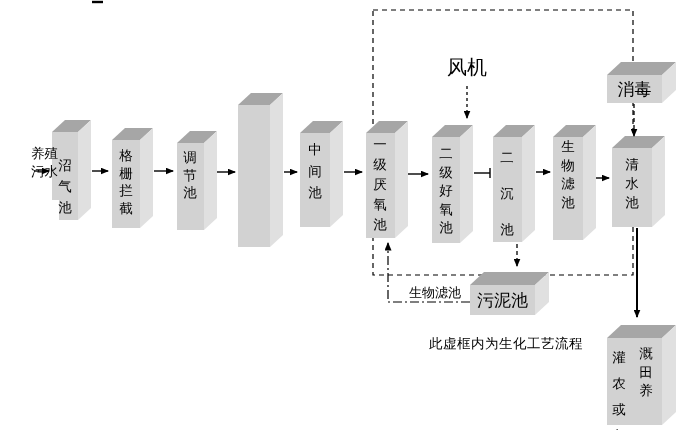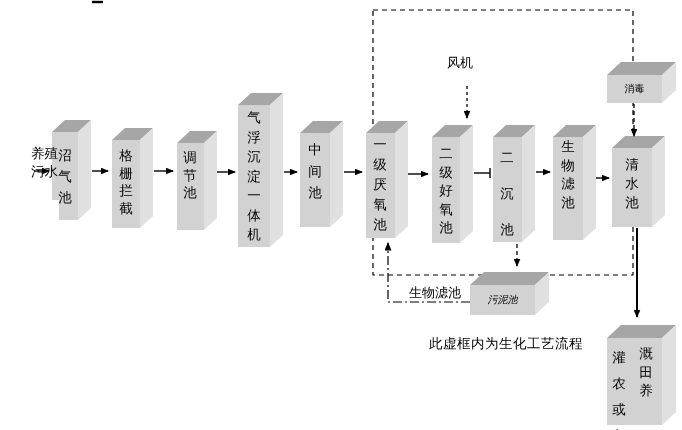--- a/index.html
+++ b/index.html
@@ -3,32 +3,32 @@
 <meta charset="utf-8">
 <style>
   html,body{margin:0;padding:0;background:#ffffff;}
   #canvas{
     position:relative;width:682px;height:430px;background:#ffffff;overflow:hidden;
     font-family:"DejaVu Sans","Liberation Sans",sans-serif;color:#000;
   }
   #diagram-svg{position:absolute;left:0;top:0;z-index:1;}
   .lbl{position:absolute;z-index:2;color:#000;}
   .vlbl{width:16px;word-break:break-all;text-align:center;font-size:13.5px;}
-  .hlbl{display:flex;align-items:center;justify-content:center;font-size:10px;border-radius:11px;}
+  .hlbl{display:flex;align-items:center;justify-content:center;font-size:17px;border-radius:11px;}
   .face-front{fill:#d2d2d2;}
   .face-top{fill:#a6a6a6;}
   .face-side{fill:#e0e0e0;}
   .flow{stroke:#000;stroke-width:1.4;fill:none;}
   .flow2{stroke:#000;stroke-width:2;fill:none;}
   .dash-frame{stroke:#000;stroke-width:1.2;fill:none;stroke-dasharray:5 4;}
   .dash-arrow{stroke:#000;stroke-width:1.3;fill:none;stroke-dasharray:4 3;}
   .dot-arrow{stroke:#000;stroke-width:1.3;fill:none;stroke-dasharray:3 3;}
   .dashdot{stroke:#000;stroke-width:1.2;fill:none;stroke-dasharray:9 3 2 3;}
   .influent{font-size:13.5px;line-height:18px;white-space:pre-line;}
-  .fan{font-size:13px;}
+  .fan{font-size:20px;}
   .small-note{font-size:13px;}
   .caption{font-size:13.5px;letter-spacing:0.5px;}
 </style>
 </head>
 <body>
 
 <div id="canvas">
 
 <svg id="diagram-svg" width="682" height="430" viewBox="0 0 682 430">
   <defs>
@@ -125,33 +125,32 @@
   <line class="dot-arrow" x1="467" y1="86" x2="467" y2="118" marker-end="url(#arr)"></line>
   <line class="dash-arrow" x1="634" y1="104" x2="634" y2="136" marker-end="url(#arr)"></line>
   <line class="dash-arrow" x1="517" y1="244" x2="517" y2="266" marker-end="url(#arr)"></line>
   <line class="flow2" x1="637" y1="228" x2="637" y2="317" marker-end="url(#arr)"></line>
   <path class="dashdot" d="M470,302 L388,302 L388,243" marker-end="url(#arr)"></path>
 </svg>
 
 <div class="lbl influent" style="left:3px;top:144px;width:36px;margin-left:28px;">养殖
 污水</div>
 
-<div class="lbl vlbl" style="left:57px;top:132px;padding-top:13px;line-height:21px;">沼气池</div>
+<div class="lbl vlbl" style="left:57px;top:132px;padding-top:23px;line-height:21px;">沼气池</div>
 <div class="lbl vlbl" style="left:118px;top:140px;padding-top:7px;line-height:17.5px;">格栅拦截</div>
 <div class="lbl vlbl" style="left:182px;top:143px;padding-top:6px;line-height:17.5px;">调节池</div>
-<div class="lbl vlbl" style="left:246px;top:105px;padding-top:3px;line-height:19.5px;">气浮沉淀一体机</div>
 <div class="lbl vlbl" style="left:307px;top:133px;padding-top:6px;line-height:21.5px;">中间池</div>
 <div class="lbl vlbl" style="left:372px;top:133px;padding-top:1px;line-height:20px;">一级厌氧池</div>
 <div class="lbl vlbl" style="left:499px;top:137px;padding-top:2px;line-height:36px;">二沉池</div>
 <div class="lbl vlbl" style="left:438px;top:137px;padding-top:7px;line-height:18.5px;">二级好氧池</div>
 <div class="lbl vlbl" style="left:560px;top:137px;line-height:18.5px;">生物滤池</div>
 <div class="lbl vlbl" style="left:624px;top:148px;padding-top:7px;line-height:19px;">清水池</div>
 
 <div class="lbl hlbl" style="left:607px;top:75px;width:55px;height:28px;">消毒</div>
-<div class="lbl hlbl" style="left:470px;top:285px;width:65px;height:30px;font-style:italic;">污泥池</div>
+<div class="lbl hlbl" style="left:470px;top:285px;width:65px;height:30px;">污泥池</div>
 
 <div class="lbl vlbl" style="left:611px;top:344px;line-height:26px;">灌农或鱼</div>
 <div class="lbl vlbl" style="left:638px;top:344px;line-height:18.5px;">溉田养</div>
 
 <div class="lbl fan" style="left:447px;top:54px;">风机</div>
 <div class="lbl small-note" style="left:409px;top:284px;">生物滤池</div>
 <div class="lbl caption" style="left:429px;top:335px;font-family:Liberation Mono, monospace;">此虚框内为生化工艺流程</div>
 
 </div>
 

